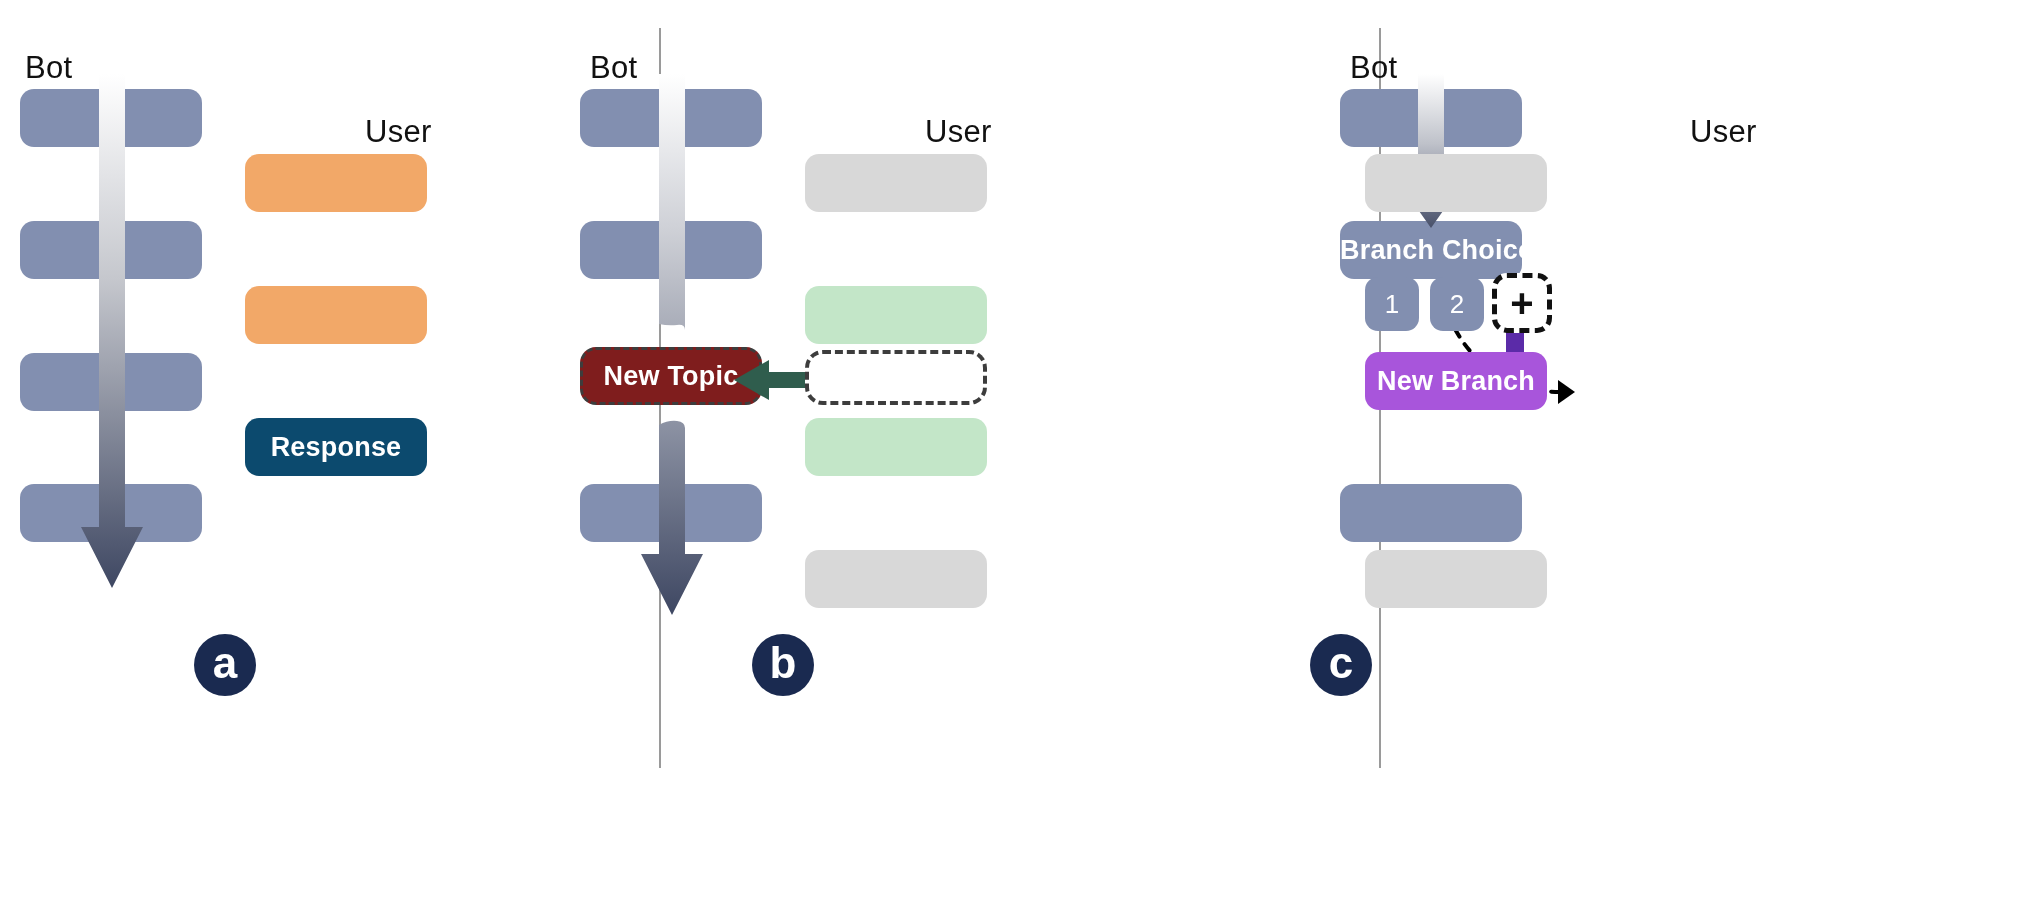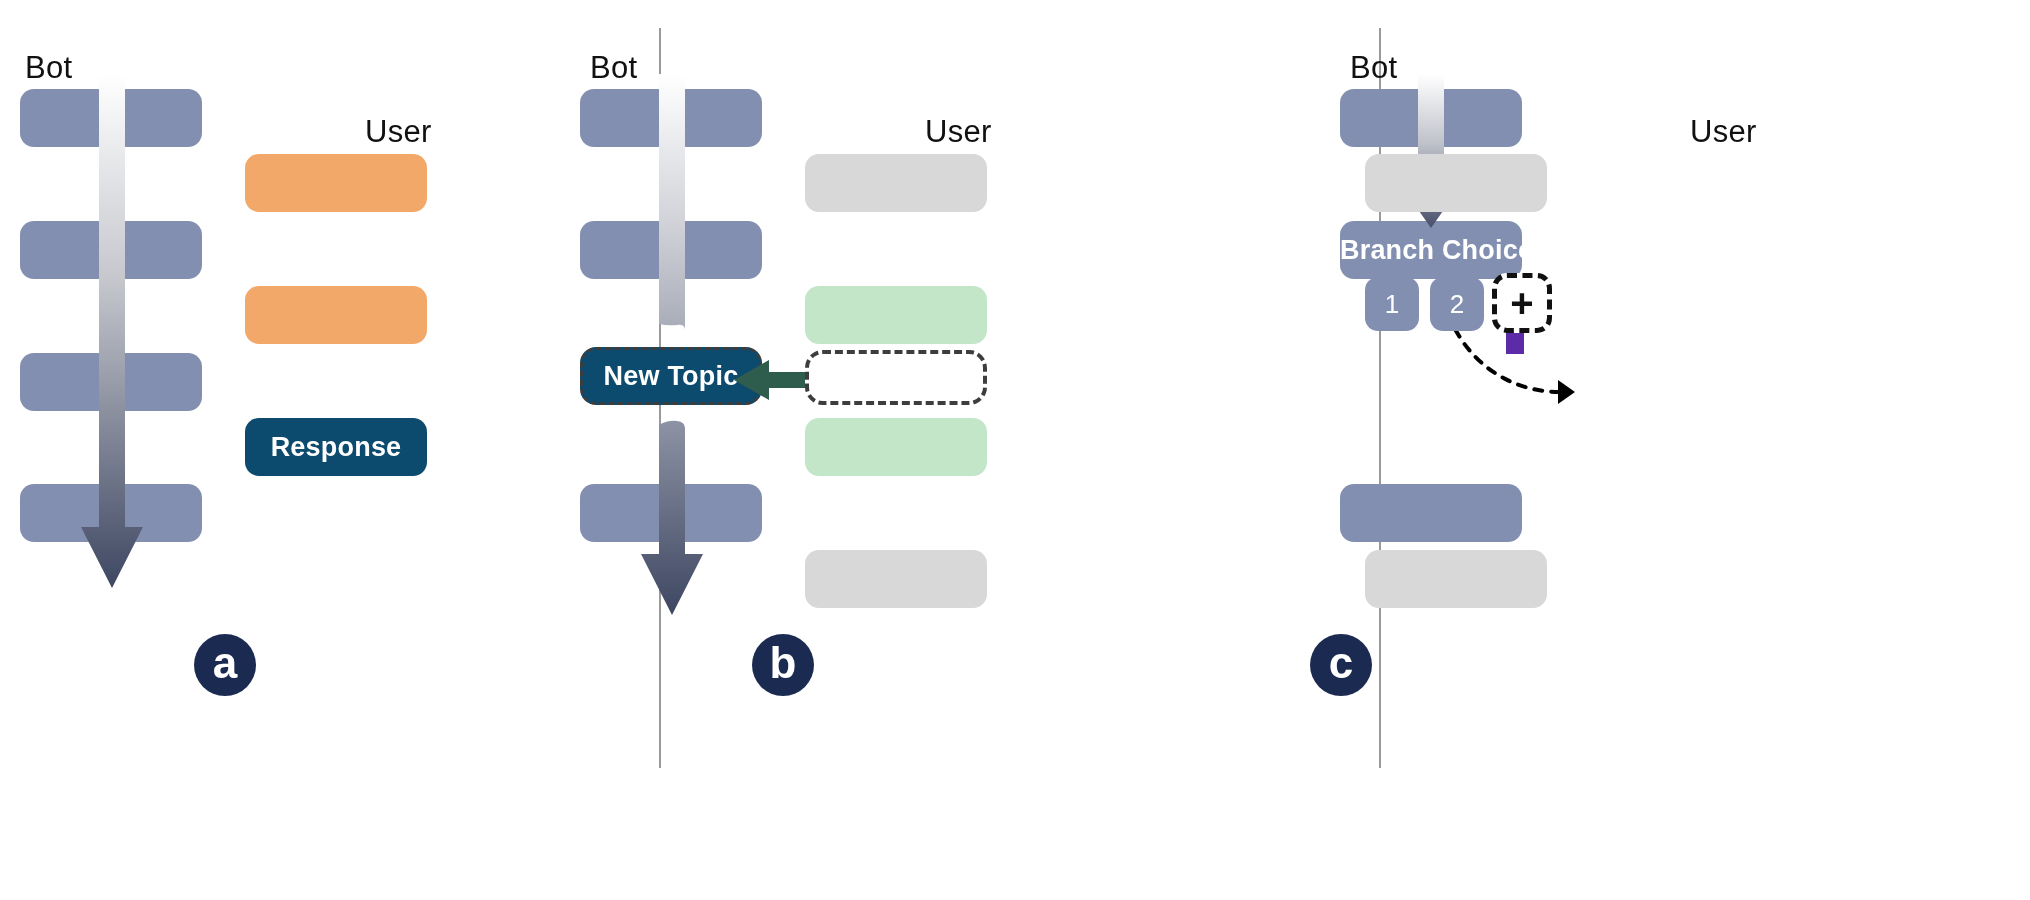--- a/index.html
+++ b/index.html
@@ -53,21 +53,21 @@
     color: #ffffff;
     font-size: 27px;
     font-weight: bold;
     letter-spacing: 0.2px;
     white-space: nowrap;
   }
 
   
   .pill-newtopic {
     position: absolute;
-    background: #0c4a6e;
+    background: #7f1d1d;
     border: 3px dashed #3d3d3d;
     border-radius: 16px;
   }
   .pill-newbranch {
     position: absolute;
     background: #A855DB;
     border-radius: 14px;
   }
   .dashed-empty {
     position: absolute;
@@ -234,19 +234,22 @@
     <div class="chip" style="left:5px; top:245px; width:54px; height:54px;">
       <div class="chip-label">1</div>
     </div>
     <div class="chip" style="left:70px; top:245px; width:54px; height:54px;">
       <div class="chip-label">2</div>
     </div>
     <div class="chip-add" style="left:132px; top:241px; width:60px; height:60px;">
       <div class="chip-add-glyph">+</div>
     </div>
 
+    <div class="pill-newbranch" style="left:5px; top:320px; width:182px; height:58px;">
+      <div class="bubble-label">New Branch</div>
+    </div>
 
     <div class="bubble gray" style="left:5px; top:518px; width:182px; height:58px;"></div>
 
     <div class="badge" style="left:-50px; top:602px;">c</div>
   </div>
 
 </div>
 
 </body></html>

